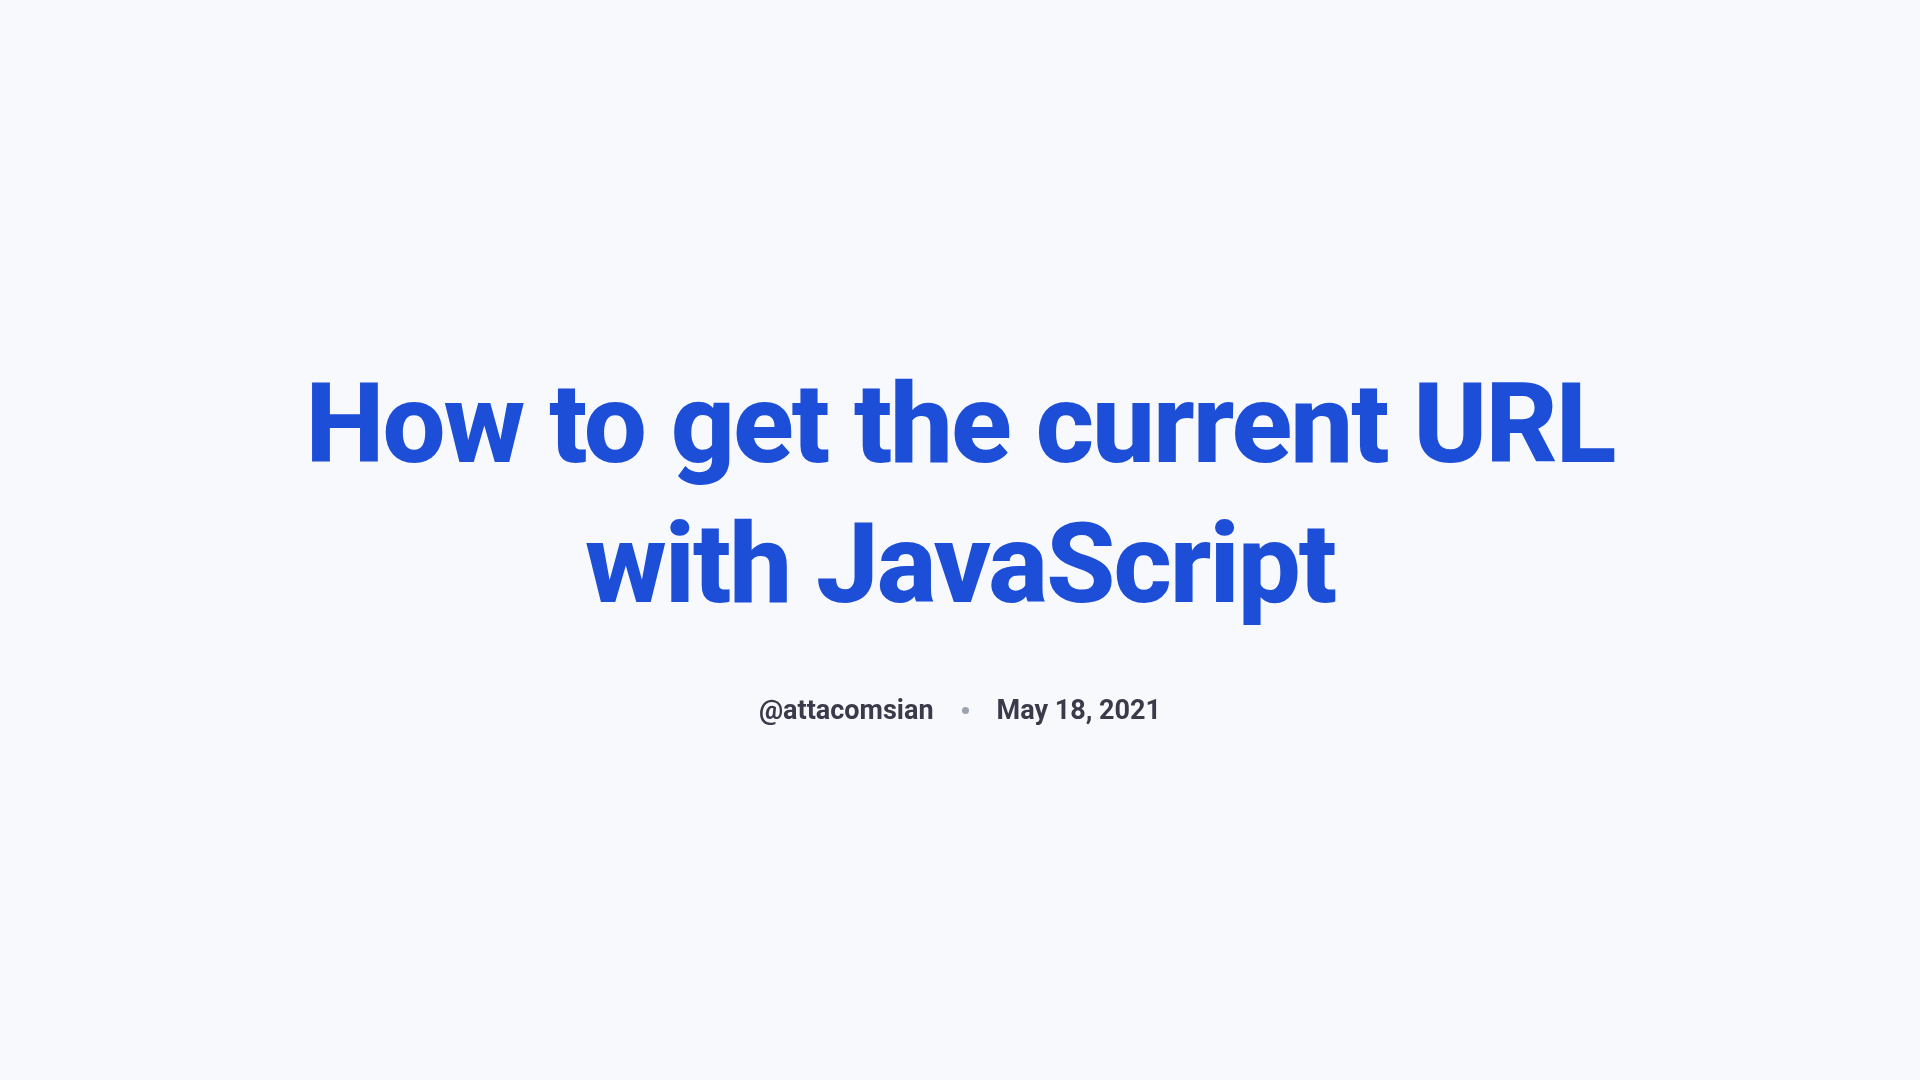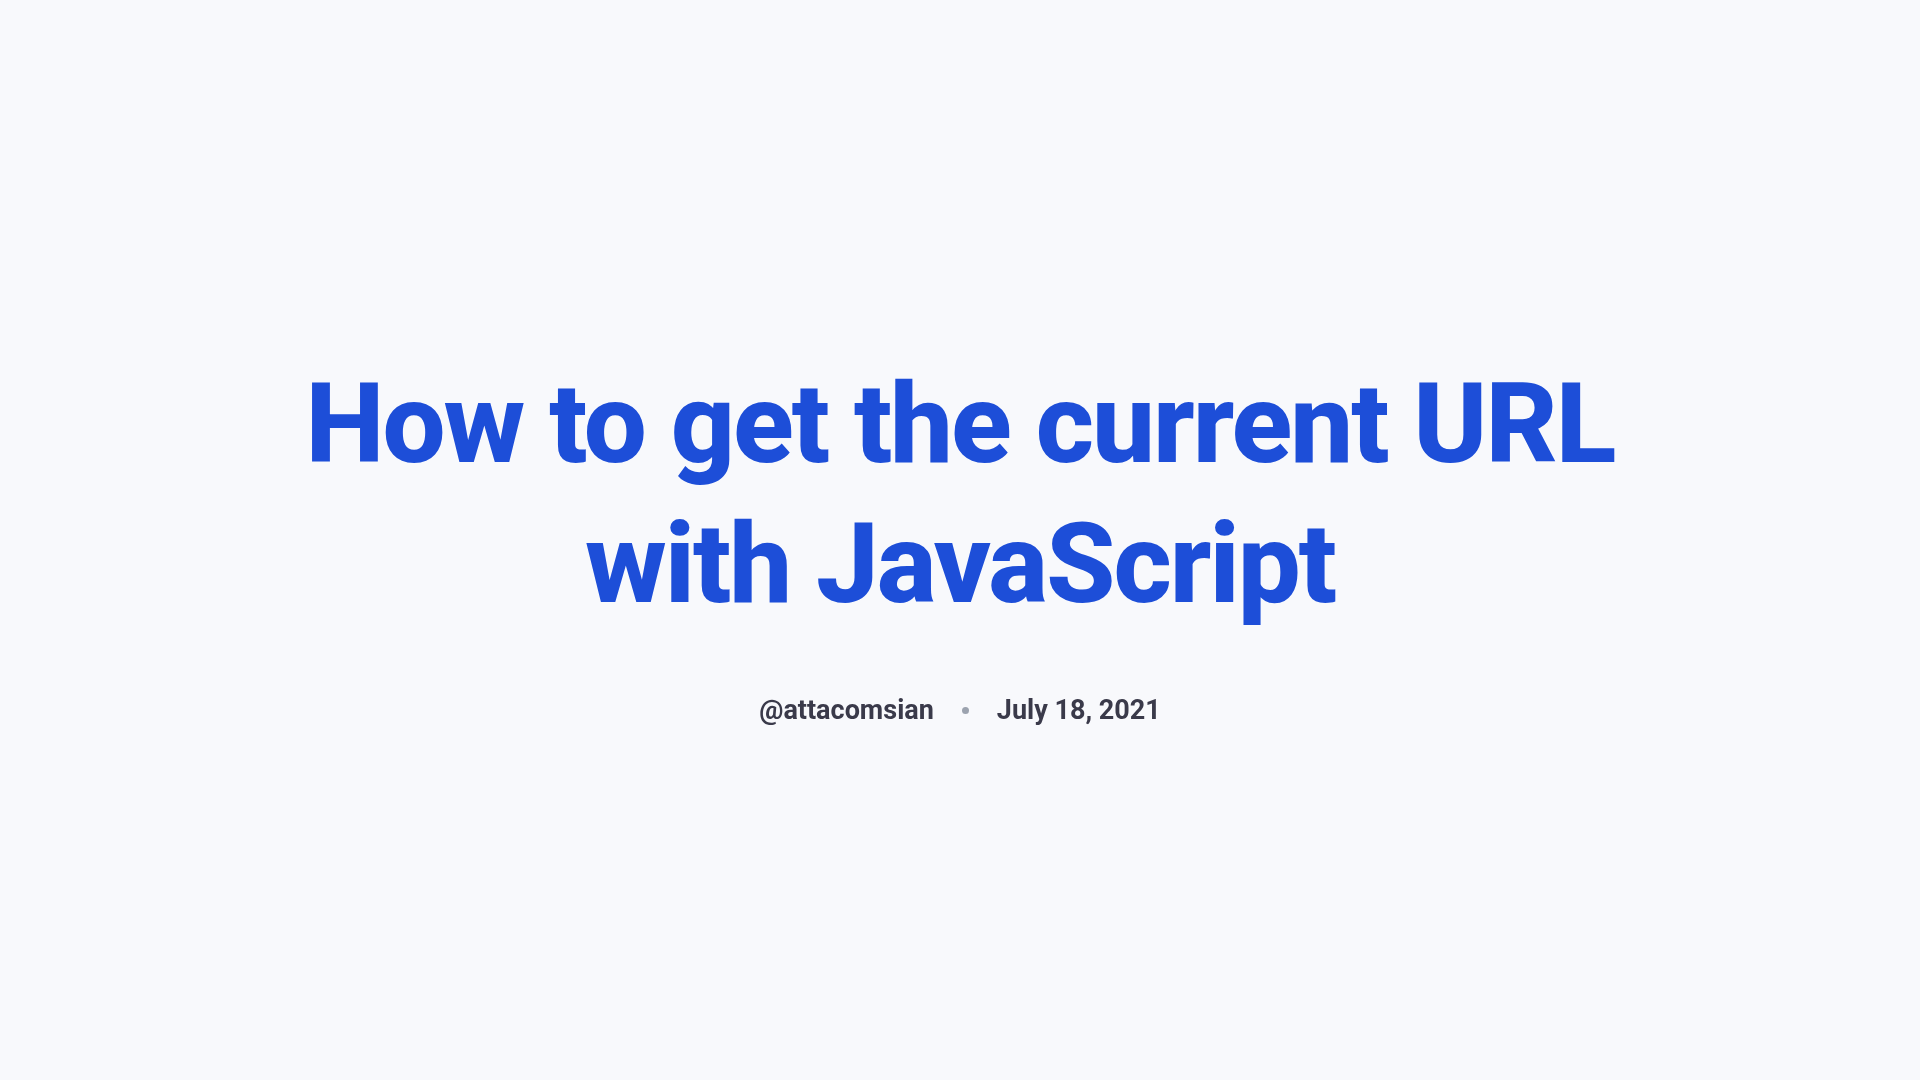--- a/index.html
+++ b/index.html
@@ -53,15 +53,15 @@
     }
   </style>
 </head>
 <body>
 
 <div class="container">
   <h1 class="title">How to get the current URL with JavaScript</h1>
   <div class="meta">
     <span>@attacomsian</span>
     <span class="separator"></span>
-    <span>July 18, 2021</span>
+    <span>May 18, 2021</span>
   </div>
 </div>
 
 </body></html>

